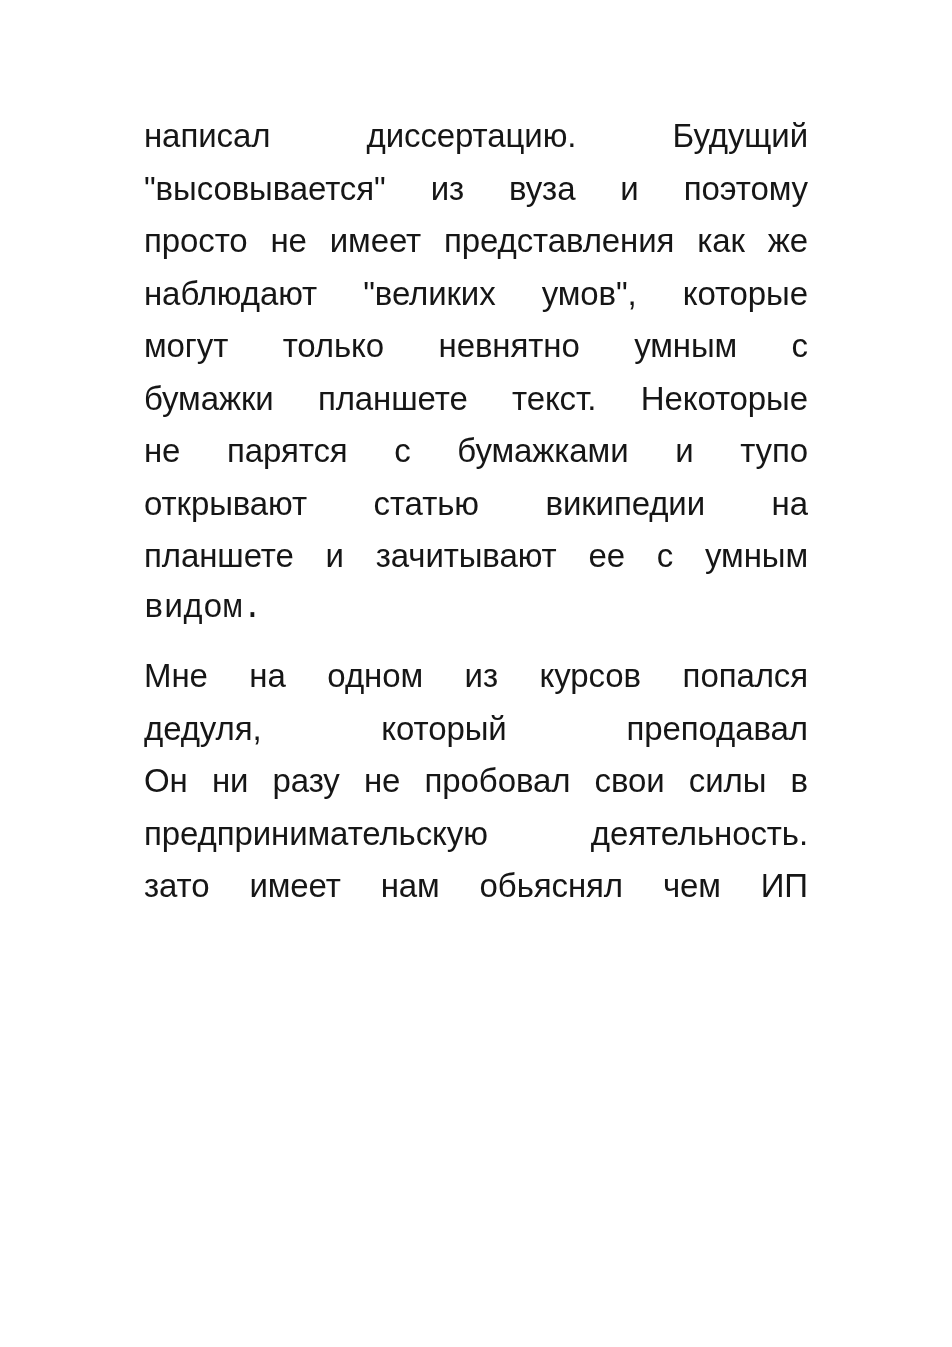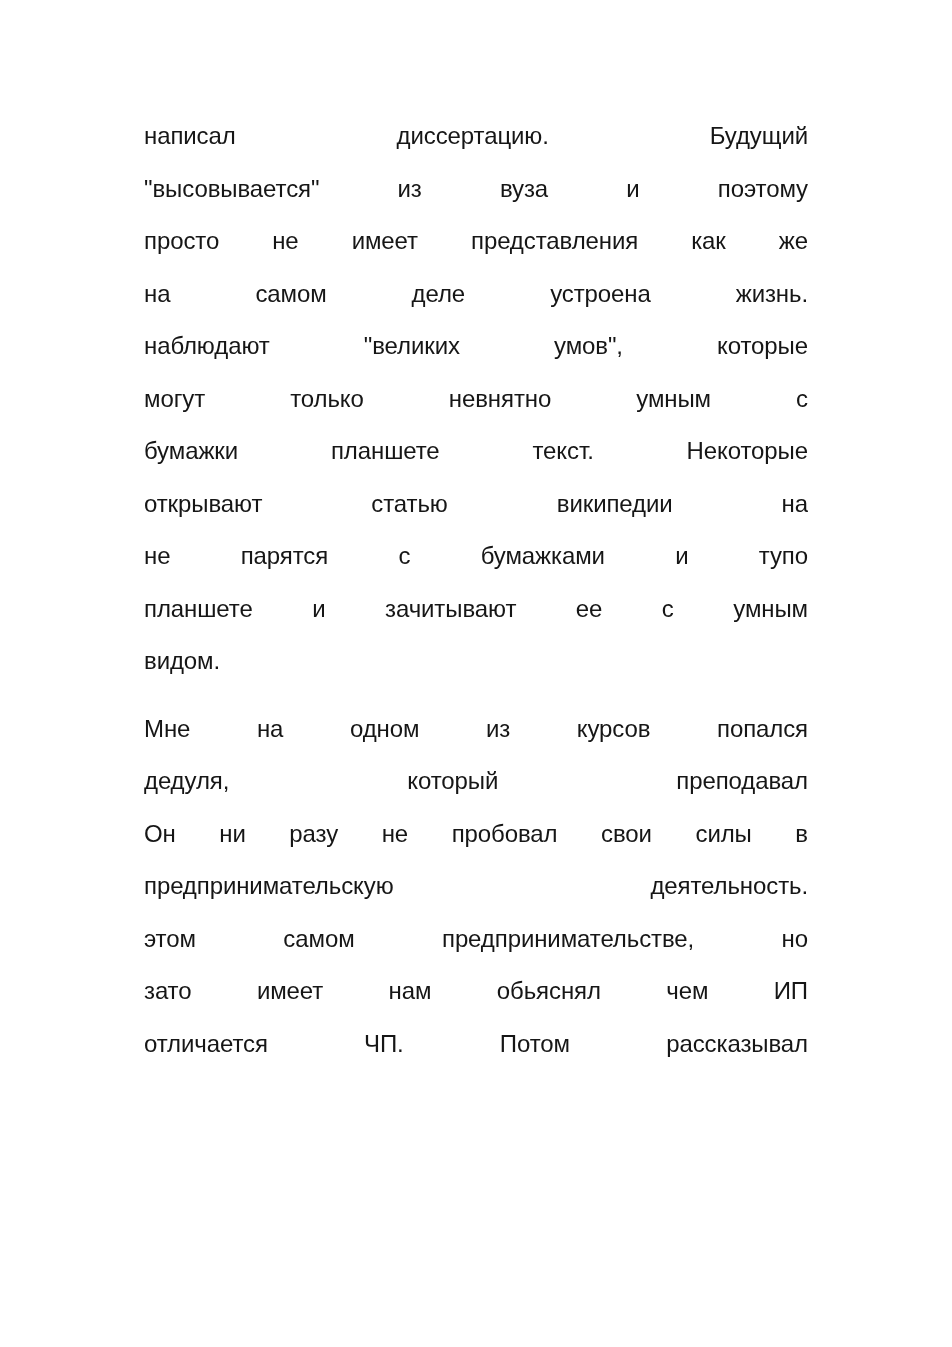--- a/index.html
+++ b/index.html
@@ -17,56 +17,54 @@
     box-sizing: border-box;
     width: 952px;
     height: 1347px;
     padding: 110px 144px 0 144px;
     background: #ffffff;
   }
   .paragraph {
     margin: 0 0 15px 0;
   }
   .line {
-    font-size: 24px;
+    font-size: 33px;
     line-height: 52.5px;
     letter-spacing: -0.1px;
     color: #161616;
     text-align: justify;
     text-align-last: justify;
     white-space: normal;
     overflow: hidden;
     height: 52.5px;
   }
   .line.last-left {
     text-align-last: left;
+    font-family: Liberation Mono, monospace;
   }
 </style>
 </head>
 <body>
 
 <div class="page">
 
   <div class="paragraph">
     <div class="line">написал диссертацию. Будущий</div>
     <div class="line">"высовывается" из вуза и поэтому</div>
     <div class="line">просто не имеет представления как же</div>
-    <div class="line">на самом деле устроена жизнь.</div>
     <div class="line">наблюдают "великих умов", которые</div>
     <div class="line">могут только невнятно умным с</div>
     <div class="line">бумажки планшете текст. Некоторые</div>
+    <div class="line">не парятся с бумажками и тупо</div>
     <div class="line">открывают статью википедии на</div>
-    <div class="line">не парятся с бумажками и тупо</div>
     <div class="line">планшете и зачитывают ее с умным</div>
     <div class="line last-left">видом.</div>
   </div>
 
   <div class="paragraph">
     <div class="line">Мне на одном из курсов попался</div>
     <div class="line">дедуля, который преподавал</div>
     <div class="line">Он ни разу не пробовал свои силы в</div>
     <div class="line">предпринимательскую деятельность.</div>
-    <div class="line">этом самом предпринимательстве, но</div>
     <div class="line">зато имеет нам обьяснял чем ИП</div>
-    <div class="line">отличается ЧП. Потом рассказывал</div>
   </div>
 
 </div>
 
 </body></html>

